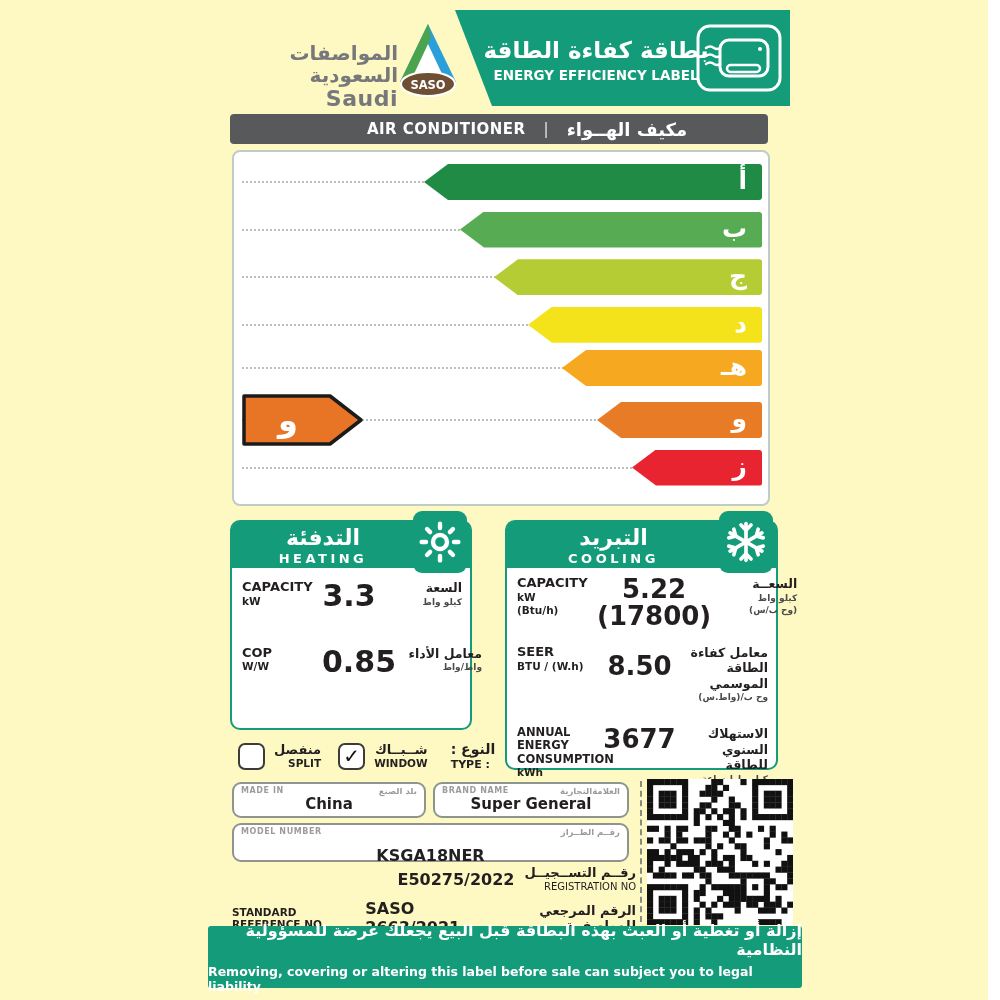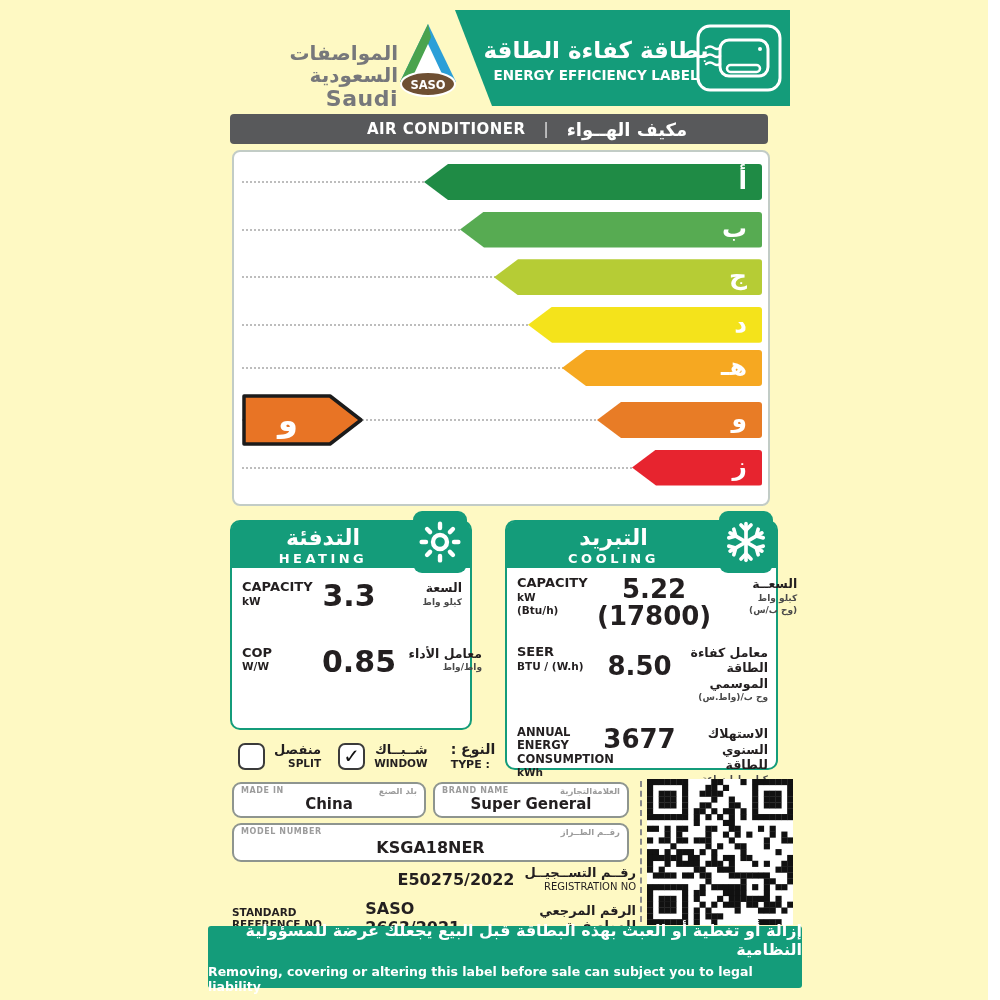--- a/index.html
+++ b/index.html
@@ -70,21 +70,21 @@
 
   
   .dbox{border:2px solid #8E958F;border-radius:9px;background:#fff;box-sizing:border-box;padding:2px 7px 0;}
   .box-madein{left:232px;top:782px;width:194px;height:36px;}
   .box-brand{left:433px;top:782px;width:196px;height:36px;}
   .box-model{left:232px;top:823px;width:397px;height:39px;}
   .dlabels{display:flex;justify-content:space-between;align-items:flex-start;}
   .dlabels .en{font-size:8px;font-weight:bold;color:#9C9C9C;letter-spacing:.6px;}
   .dlabels .ar{font-size:8.5px;font-weight:bold;color:#9C9C9C;direction:rtl;}
   .dval{text-align:center;font-size:15px;font-weight:bold;margin-top:-1px;}
-  .box-model .dval{font-size:16px;margin-top:1px;}
+  .box-model .dval{font-size:16px;margin-top:9px;}
   .reg-row{left:352px;top:866px;width:284px;display:flex;align-items:center;justify-content:flex-end;gap:10px;}
   .reg-row .val{font-size:16px;font-weight:bold;}
   .reg-row .lbl{text-align:right;line-height:1.15;}
   .reg-row .lbl .ar{font-size:13px;font-weight:bold;direction:rtl;}
   .reg-row .lbl .en{font-size:10px;font-weight:normal;}
   .std-row{left:232px;top:899px;width:404px;display:flex;align-items:center;justify-content:space-between;}
   .std-row .en{font-size:10.5px;font-weight:bold;}
   .std-row .val{font-size:16px;font-weight:bold;}
   .std-row .ar{font-size:13px;font-weight:bold;direction:rtl;}
   .vdash{left:640px;top:781px;height:141px;border-left:2px dashed #8A8A8A;}

